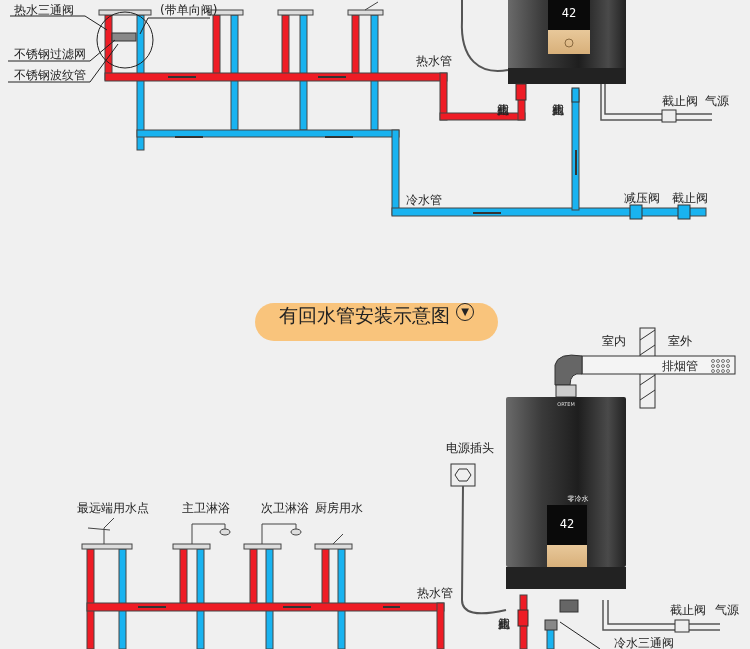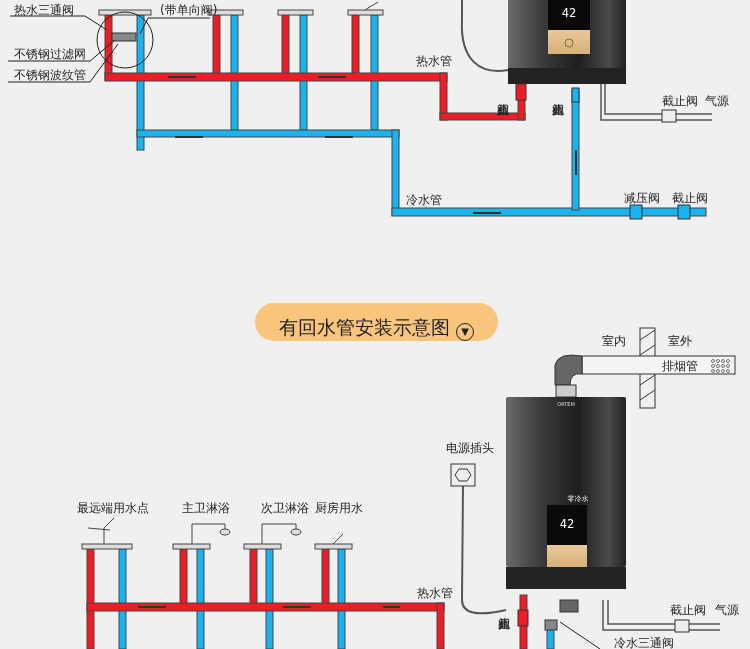--- a/index.html
+++ b/index.html
@@ -1,19 +1,19 @@
 <!DOCTYPE html>
 <html><head>
 <meta charset="utf-8">
 <style>
   html,body{margin:0;padding:0;}
   body{width:750px;height:649px;background:#f0f0f0;position:relative;overflow:hidden;font-family:"DejaVu Sans","Liberation Sans",sans-serif;color:#222;}
   svg.diagram{position:absolute;left:0;top:0;}
   .lbl{font-family:"DejaVu Sans","Liberation Sans",sans-serif;font-size:12px;fill:#222;}
-  .banner{position:absolute;left:255px;top:303px;width:243px;height:38px;border-radius:19px;background:#f9c47c;display:flex;align-items:flex-end;justify-content:center;gap:6px;font-size:19px;color:#222;}
+  .banner{position:absolute;left:255px;top:303px;width:243px;height:38px;border-radius:19px;background:#f9c47c;display:flex;align-items:flex-start;justify-content:center;gap:6px;font-size:19px;color:#222;}
   .banner .chev{display:inline-flex;width:16px;height:16px;border:1.5px solid #222;border-radius:50%;align-items:center;justify-content:center;font-size:10px;line-height:1;}
 </style>
 </head>
 <body>
 
 <svg class="diagram" width="750" height="649" viewBox="0 0 750 649">
   <defs>
     <linearGradient id="heaterGrad" x1="0" x2="1" y1="0" y2="0">
       <stop offset="0" stop-color="#6a6a6a"></stop>
       <stop offset="0.3" stop-color="#3a3a3a"></stop>

